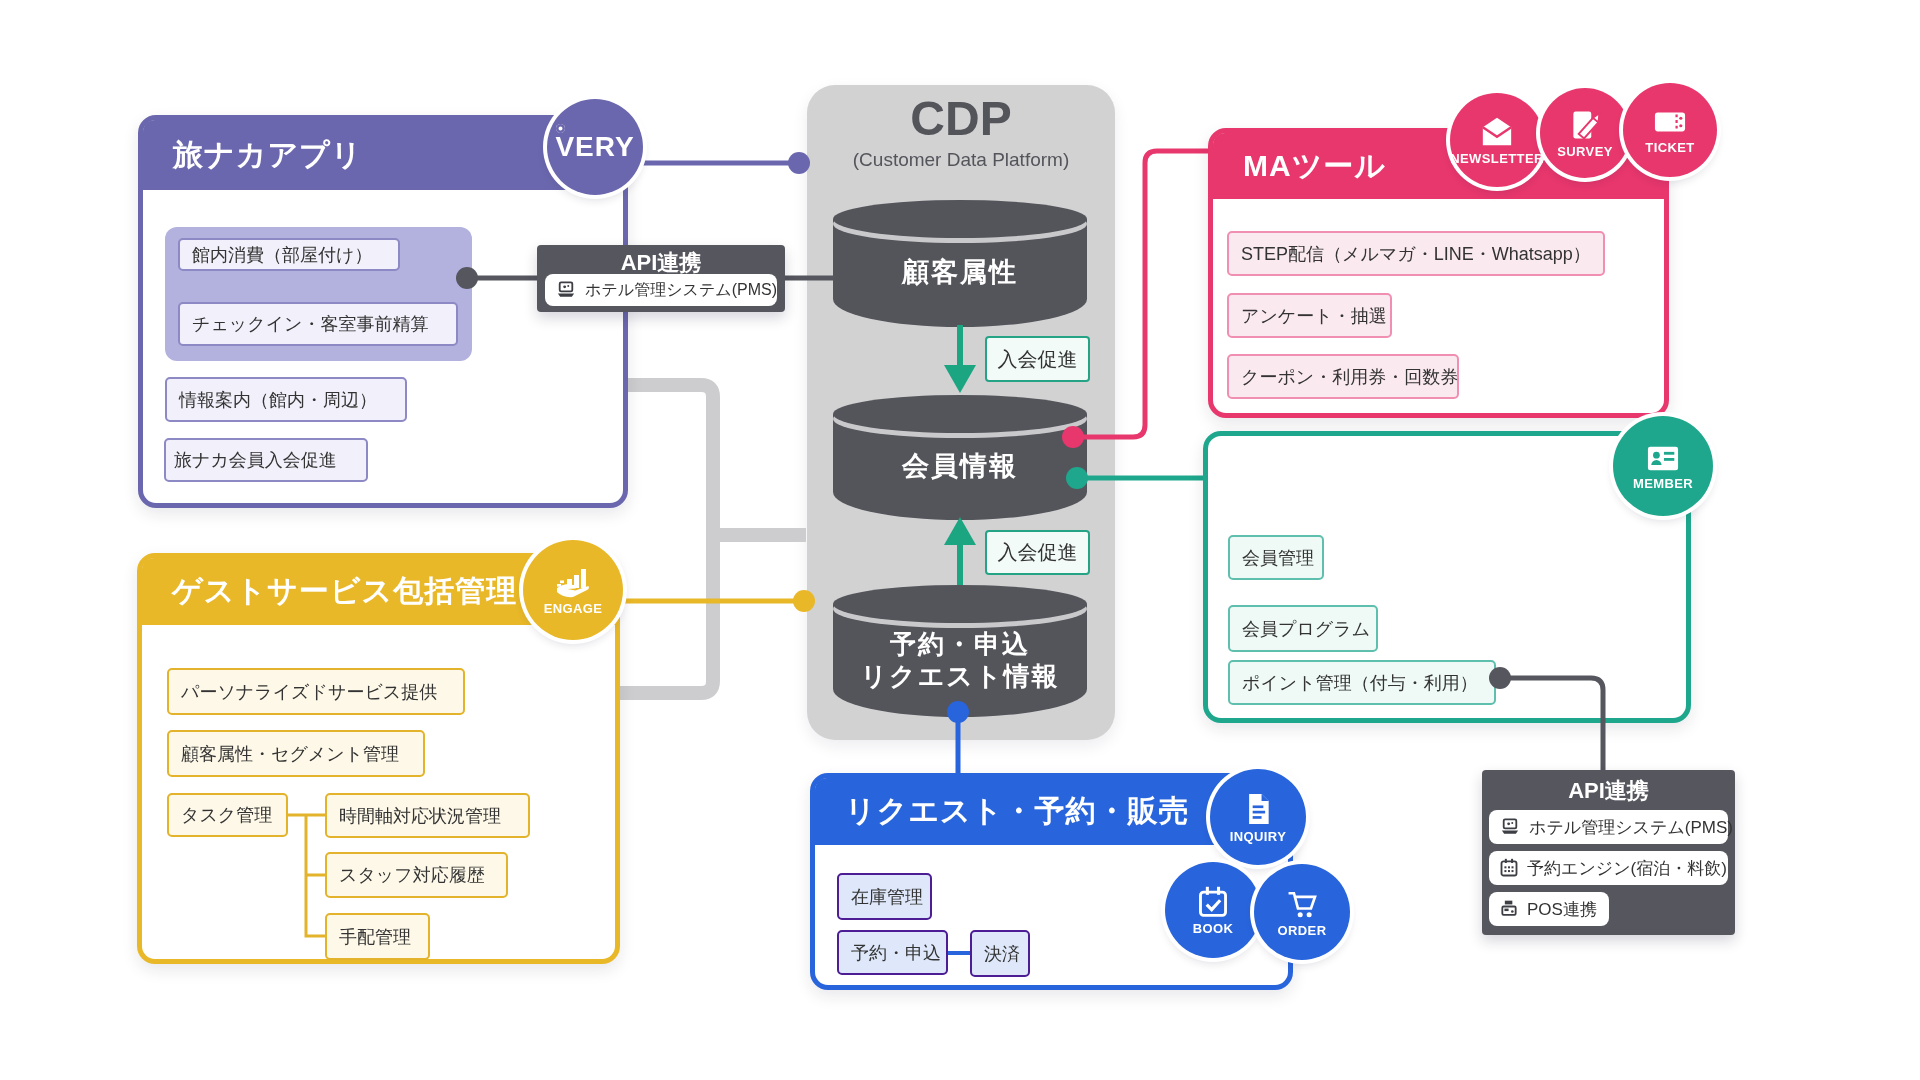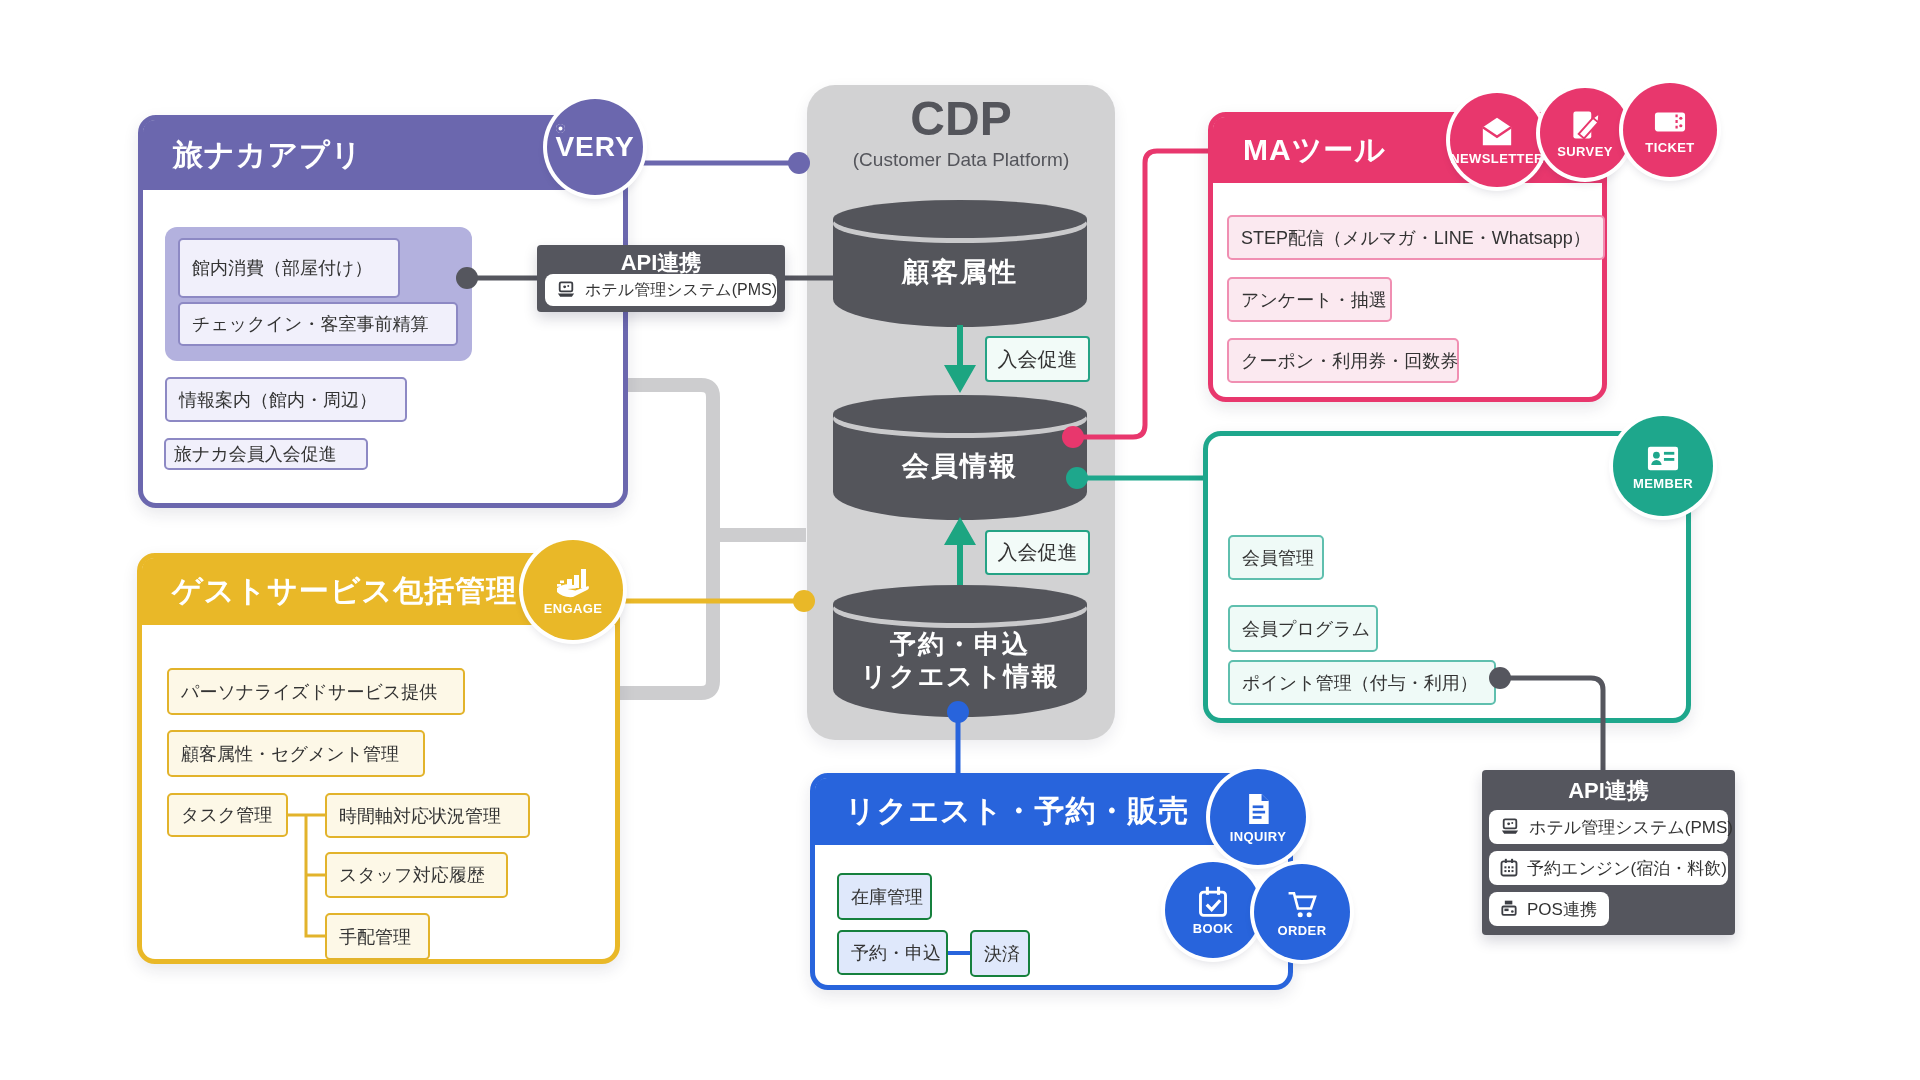--- a/index.html
+++ b/index.html
@@ -39,21 +39,21 @@
   .i-teal{background:#effaf7;border:2px solid #5fbfae;}
 
   
   .p-yellow{border:5px solid #e9b828;}
   .h-yellow{background:#e9b828;}
   .i-yellow{background:#fdf8e7;border:2px solid #e2b32b;}
 
   
   .p-blue{border:5px solid #2864dc;}
   .h-blue{background:#2864dc;}
-  .i-blue{background:#dfe8fb;border:2px solid #15803d;}
+  .i-blue{background:#dfe8fb;border:2px solid #4c1d95;}
 
   
   #cdp-layer{position:absolute;left:807px;top:85px;width:308px;height:655px;background:#d2d2d3;
              border-radius:28px;box-shadow:0 6px 16px rgba(30,30,60,.08);}
   .cdp-title{position:absolute;left:0;right:0;top:6px;text-align:center;font-size:48px;font-weight:bold;color:#54555b;}
   .cdp-sub{position:absolute;left:0;right:0;top:64px;text-align:center;font-size:19px;color:#54555b;}
   .cylinder{position:absolute;left:26px;width:254px;}
   .cyl-body{position:absolute;left:0;right:0;top:19px;bottom:0;background:#54555b;
             border-radius:0 0 50% 50% / 0 0 28px 28px;z-index:1;}
   .cyl-rim{position:absolute;left:0;right:0;top:5px;height:38px;border-radius:50%;background:#c9c9cb;z-index:2;}
@@ -158,42 +158,42 @@
 
     <path d="M958 712 V776" stroke="#2864dc" stroke-width="5" fill="none"></path>
     <circle cx="958" cy="712" r="11" fill="#2864dc"></circle>
   </svg>
 
   <div class="panel p-purple" style="left:138px;top:115px;width:490px;height:393px;">
     <div class="panel-header h-purple" style="height:70px;">
       <span>旅ナカアプリ</span>
     </div>
     <div class="group-purple" style="left:22px;top:107px;width:307px;height:134px;"></div>
-    <div class="item i-purple" style="left:35px;top:118px;width:222px;height:60px;">館内消費（部屋付け）</div>
+    <div class="item i-purple" style="left:35px;top:118px;width:222px;height:33px;">館内消費（部屋付け）</div>
     <div class="item i-purple" style="left:35px;top:182px;width:280px;height:44px;">チェックイン・客室事前精算</div>
     <div class="item i-purple" style="left:22px;top:257px;width:242px;height:45px;">情報案内（館内・周辺）</div>
-    <div class="item i-purple" style="left:21px;top:318px;width:204px;height:32px;padding-left:8px;">旅ナカ会員入会促進</div>
+    <div class="item i-purple" style="left:21px;top:318px;width:204px;height:44px;padding-left:8px;">旅ナカ会員入会促進</div>
   </div>
 
   <div class="panel p-yellow" style="left:137px;top:553px;width:483px;height:411px;">
     <div class="panel-header h-yellow" style="height:67px;">
       <span>ゲストサービス包括管理</span>
     </div>
     <div class="item i-yellow" style="left:25px;top:110px;width:298px;height:47px;">パーソナライズドサービス提供</div>
     <div class="item i-yellow" style="left:25px;top:172px;width:258px;height:47px;">顧客属性・セグメント管理</div>
     <div class="item i-yellow" style="left:25px;top:235px;width:121px;height:44px;">タスク管理</div>
     <div class="item i-yellow" style="left:183px;top:235px;width:205px;height:45px;">時間軸対応状況管理</div>
     <div class="item i-yellow" style="left:183px;top:294px;width:183px;height:46px;">スタッフ対応履歴</div>
     <div class="item i-yellow" style="left:183px;top:355px;width:105px;height:47px;">手配管理</div>
     <svg class="tree-svg" style="left:140px;top:250px;" width="50" height="140" viewBox="0 0 50 140">
       <path d="M6 7 H24 V128 H43 M24 67 H43 M24 7 H43" stroke="#e2b32b" stroke-width="3" fill="none"></path>
     </svg>
   </div>
 
-  <div class="panel p-pink" style="left:1208px;top:112px;width:399px;height:290px;">
+  <div class="panel p-pink" style="left:1208px;top:128px;width:461px;height:290px;">
     <div class="panel-header h-pink" style="height:66px;">
       <span>MAツール</span>
     </div>
     <div class="item i-pink" style="left:14px;top:98px;width:378px;height:45px;">STEP配信（メルマガ・LINE・Whatsapp）</div>
     <div class="item i-pink" style="left:14px;top:160px;width:165px;height:45px;">アンケート・抽選</div>
     <div class="item i-pink" style="left:14px;top:221px;width:232px;height:45px;">クーポン・利用券・回数券</div>
   </div>
 
   <div class="panel p-teal" style="left:1203px;top:431px;width:488px;height:292px;">
     <div class="item i-teal" style="left:20px;top:99px;width:96px;height:45px;">会員管理</div>

